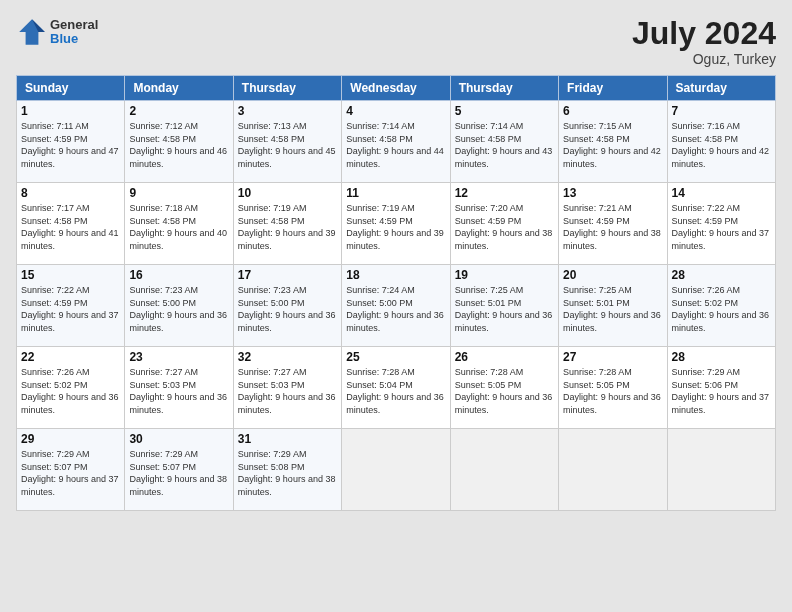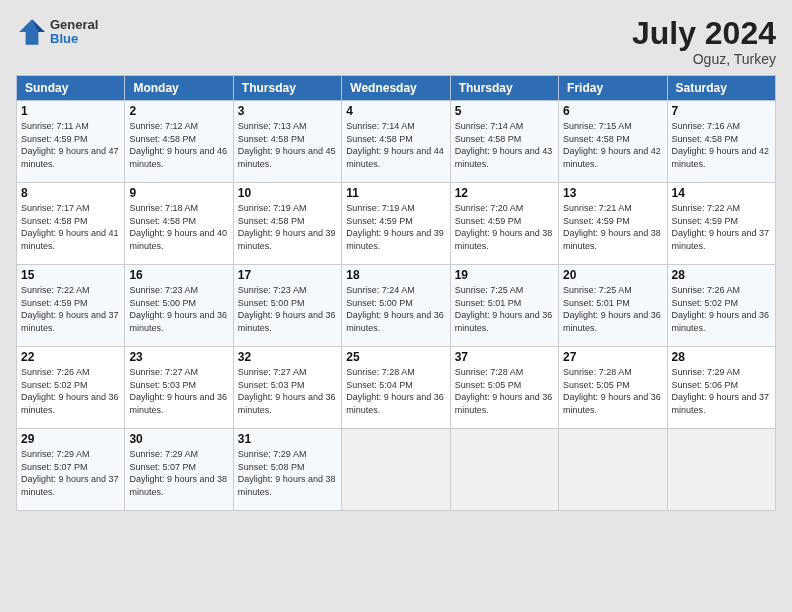--- a/index.html
+++ b/index.html
@@ -154,21 +154,21 @@
           <td><span class="day-num">18</span><span class="day-info">Sunrise: 7:24 AM<br>Sunset: 5:00 PM<br>Daylight: 9 hours and 36 minutes.</span></td>
           <td><span class="day-num">19</span><span class="day-info">Sunrise: 7:25 AM<br>Sunset: 5:01 PM<br>Daylight: 9 hours and 36 minutes.</span></td>
           <td><span class="day-num">20</span><span class="day-info">Sunrise: 7:25 AM<br>Sunset: 5:01 PM<br>Daylight: 9 hours and 36 minutes.</span></td>
           <td><span class="day-num">28</span><span class="day-info">Sunrise: 7:26 AM<br>Sunset: 5:02 PM<br>Daylight: 9 hours and 36 minutes.</span></td>
         </tr>
         <tr>
           <td><span class="day-num">22</span><span class="day-info">Sunrise: 7:26 AM<br>Sunset: 5:02 PM<br>Daylight: 9 hours and 36 minutes.</span></td>
           <td><span class="day-num">23</span><span class="day-info">Sunrise: 7:27 AM<br>Sunset: 5:03 PM<br>Daylight: 9 hours and 36 minutes.</span></td>
           <td><span class="day-num">32</span><span class="day-info">Sunrise: 7:27 AM<br>Sunset: 5:03 PM<br>Daylight: 9 hours and 36 minutes.</span></td>
           <td><span class="day-num">25</span><span class="day-info">Sunrise: 7:28 AM<br>Sunset: 5:04 PM<br>Daylight: 9 hours and 36 minutes.</span></td>
-          <td><span class="day-num">37</span><span class="day-info">Sunrise: 7:28 AM<br>Sunset: 5:05 PM<br>Daylight: 9 hours and 36 minutes.</span></td>
+          <td><span class="day-num">26</span><span class="day-info">Sunrise: 7:28 AM<br>Sunset: 5:05 PM<br>Daylight: 9 hours and 36 minutes.</span></td>
           <td><span class="day-num">27</span><span class="day-info">Sunrise: 7:28 AM<br>Sunset: 5:05 PM<br>Daylight: 9 hours and 36 minutes.</span></td>
           <td><span class="day-num">28</span><span class="day-info">Sunrise: 7:29 AM<br>Sunset: 5:06 PM<br>Daylight: 9 hours and 37 minutes.</span></td>
         </tr>
         <tr>
           <td><span class="day-num">29</span><span class="day-info">Sunrise: 7:29 AM<br>Sunset: 5:07 PM<br>Daylight: 9 hours and 37 minutes.</span></td>
           <td><span class="day-num">30</span><span class="day-info">Sunrise: 7:29 AM<br>Sunset: 5:07 PM<br>Daylight: 9 hours and 38 minutes.</span></td>
           <td><span class="day-num">31</span><span class="day-info">Sunrise: 7:29 AM<br>Sunset: 5:08 PM<br>Daylight: 9 hours and 38 minutes.</span></td>
           <td class="empty"></td>
           <td class="empty"></td>
           <td class="empty"></td>

